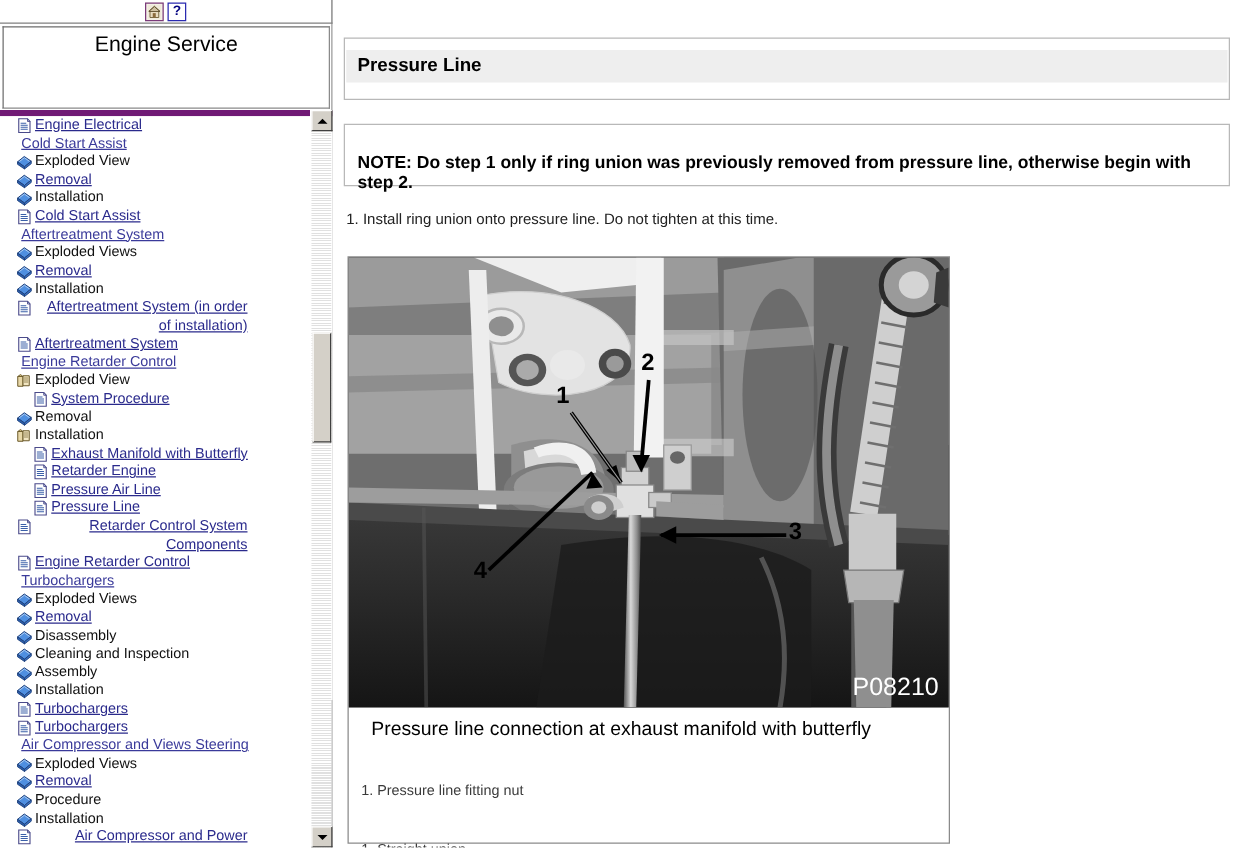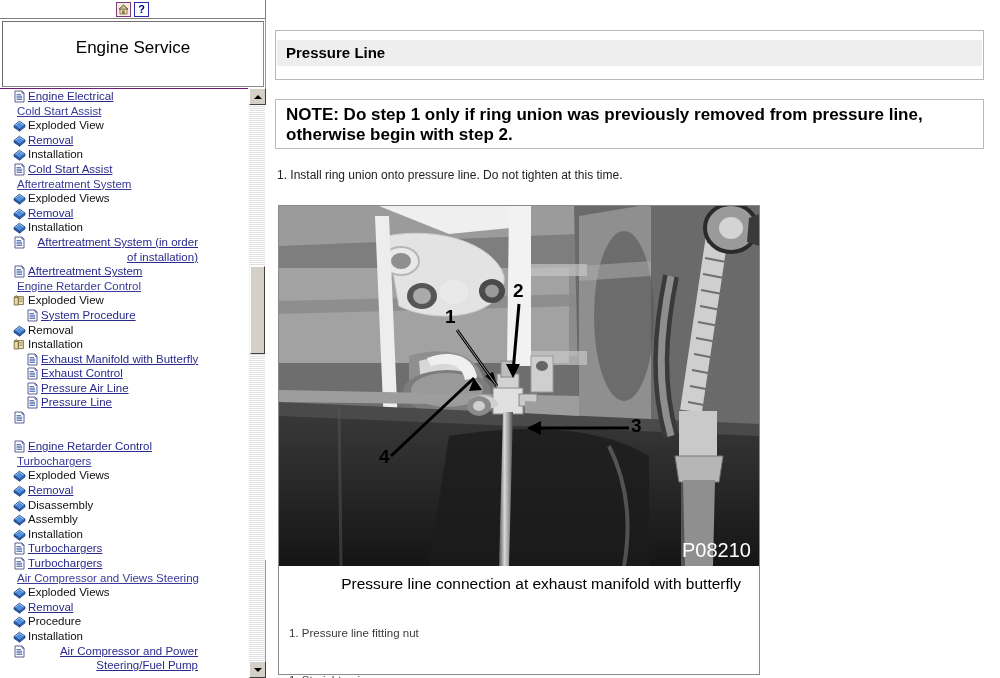--- a/index.html
+++ b/index.html
@@ -38,26 +38,25 @@
   #title-box {
     position:absolute; left:2px; top:21px; width:262px; height:66px;
     background:#ffffff;
     border:1px solid #8a8a8a;
     border-top-color:#6e6e6e; border-left-color:#6e6e6e;
   }
   #title-text {
     text-align:center; font-size:17px; color:#000000;
     padding-top:4px; letter-spacing:0px;
     font-family:"Liberation Sans", sans-serif;
-    margin-top:12px;
   }
 
   #tree-outer {
     position:absolute; left:0px; top:88px; width:266px; height:472px;
-    background:#ffffff; border-top:1px solid #701a75;
+    background:#ffffff; border-top:5px solid #701a75;
   }
   #tree {
     position:absolute; left:0; top:0; width:248px; height:590px;
     overflow:hidden; background:#ffffff;
     padding-top:0px;
   }
   .node {
     display:flex; align-items:flex-start;
     height:14.6px; line-height:14.6px;
     font-size:11.5px; white-space:nowrap;
@@ -130,42 +129,42 @@
   #hdr-title {
     position:absolute; left:10px; top:9px; height:26px; line-height:26px;
     font-size:15px; font-weight:bold; color:#000000;
     font-family:"Liberation Sans", sans-serif;
   }
   #note-box {
     position:relative; margin-top:19px; width:709px; height:50px;
     border:1px solid #b8b8b8; background:#ffffff;
   }
   #note-text {
-    position:absolute; left:10px; top:0; right:6px; height:50px;
+    position:absolute; left:10px; top:12px; right:6px; height:50px;
     display:flex; align-items:center;
-    font-size:17px; font-weight:bold; color:#000000;
+    font-size:14px; font-weight:bold; color:#000000;
     font-family:"Liberation Sans", sans-serif;
   }
   #step1 {
     margin-top:19px; margin-left:2px;
     font-size:12px; color:#222222;
     font-family:"Liberation Sans", sans-serif;
   }
 
   
   #figure {
     position:absolute; left:3px; top:175px; width:482px; height:470px;
     border:1px solid #8a8a8a; background:#ffffff;
   }
   #photo {
     position:relative; width:480px; height:360px;
     background:#2b2b2b; overflow:hidden;
   }
   #fig-cap {
-    text-align:right; font-size:15.5px; color:#000;
+    text-align:left; font-size:15.5px; color:#000;
     padding:7px 18px 0 18px; line-height:21px;
     font-family:"Liberation Sans", sans-serif;
   }
   .leg {
     font-size:11.5px; color:#3a3a3a; padding-left:10px; line-height:16px;
     font-family:"Liberation Sans", sans-serif;
     margin-top:31px;
   }
   #leg-wrap { margin-top:9px; }
   .callb { position:absolute; color:#000000; font-weight:bold; font-size:19px;
@@ -377,21 +376,21 @@
             <span class="ic"><svg width="13" height="13" viewBox="0 0 13 13">
                 <polygon points="2,1 9,1 11,3.2 11,12 2,12" fill="#ffffff" stroke="#4a4a8a" stroke-width="0.9"></polygon>
                 <polygon points="9,1 9,3.2 11,3.2" fill="#c6d4ea" stroke="#4a4a8a" stroke-width="0.7"></polygon>
                 <g stroke="#3a5fa8" stroke-width="0.9">
                   <path d="M3.5 4.6 H8"></path>
                   <path d="M3.5 6.2 H9.2"></path>
                   <path d="M3.5 7.8 H9.2"></path>
                   <path d="M3.5 9.4 H9.2"></path>
                 </g>
               </svg></span>
-            <span class="lbl">Exhaust Control</span>
+            <span class="lbl">Retarder Engine</span>
           </div>
           <div class="node ind2">
             <span class="ic"><svg width="13" height="13" viewBox="0 0 13 13">
                 <polygon points="2,1 9,1 11,3.2 11,12 2,12" fill="#ffffff" stroke="#4a4a8a" stroke-width="0.9"></polygon>
                 <polygon points="9,1 9,3.2 11,3.2" fill="#c6d4ea" stroke="#4a4a8a" stroke-width="0.7"></polygon>
                 <g stroke="#3a5fa8" stroke-width="0.9">
                   <path d="M3.5 4.6 H8"></path>
                   <path d="M3.5 6.2 H9.2"></path>
                   <path d="M3.5 7.8 H9.2"></path>
                   <path d="M3.5 9.4 H9.2"></path>
@@ -416,20 +415,21 @@
             <span class="ic"><svg width="13" height="13" viewBox="0 0 13 13">
                 <polygon points="2,1 9,1 11,3.2 11,12 2,12" fill="#ffffff" stroke="#4a4a8a" stroke-width="0.9"></polygon>
                 <polygon points="9,1 9,3.2 11,3.2" fill="#c6d4ea" stroke="#4a4a8a" stroke-width="0.7"></polygon>
                 <g stroke="#3a5fa8" stroke-width="0.9">
                   <path d="M3.5 4.6 H8"></path>
                   <path d="M3.5 6.2 H9.2"></path>
                   <path d="M3.5 7.8 H9.2"></path>
                   <path d="M3.5 9.4 H9.2"></path>
                 </g>
               </svg></span>
+            <span class="lbl wrap">Retarder Control System Components</span>
           </div>
           <div class="node ind1">
             <span class="ic"><svg width="13" height="13" viewBox="0 0 13 13">
                 <polygon points="2,1 9,1 11,3.2 11,12 2,12" fill="#ffffff" stroke="#4a4a8a" stroke-width="0.9"></polygon>
                 <polygon points="9,1 9,3.2 11,3.2" fill="#c6d4ea" stroke="#4a4a8a" stroke-width="0.7"></polygon>
                 <g stroke="#3a5fa8" stroke-width="0.9">
                   <path d="M3.5 4.6 H8"></path>
                   <path d="M3.5 6.2 H9.2"></path>
                   <path d="M3.5 7.8 H9.2"></path>
                   <path d="M3.5 9.4 H9.2"></path>
@@ -460,20 +460,29 @@
             <span class="lbl">Removal</span>
           </div>
           <div class="node ind1 plain">
             <span class="ic"><svg width="13" height="13" viewBox="0 0 13 13">
                 <polygon points="1,6.5 6.4,2.2 12,6 6.6,10.4" fill="#4f8fe0" stroke="#1d3f7a" stroke-width="0.8"></polygon>
                 <polygon points="1,6.5 6.6,10.4 6.6,12.2 1,8.4" fill="#2b5fae" stroke="#1d3f7a" stroke-width="0.7"></polygon>
                 <polygon points="6.6,10.4 12,6 12,7.9 6.6,12.2" fill="#3a72c4" stroke="#1d3f7a" stroke-width="0.7"></polygon>
                 <path d="M2.4 6.3 L6.5 3.2 L10.6 6.1" stroke="#bcd6f5" stroke-width="0.7" fill="none"></path>
               </svg></span>
             <span class="lbl">Disassembly</span>
+          </div>
+          <div class="node ind1 plain">
+            <span class="ic"><svg width="13" height="13" viewBox="0 0 13 13">
+                <polygon points="1,6.5 6.4,2.2 12,6 6.6,10.4" fill="#4f8fe0" stroke="#1d3f7a" stroke-width="0.8"></polygon>
+                <polygon points="1,6.5 6.6,10.4 6.6,12.2 1,8.4" fill="#2b5fae" stroke="#1d3f7a" stroke-width="0.7"></polygon>
+                <polygon points="6.6,10.4 12,6 12,7.9 6.6,12.2" fill="#3a72c4" stroke="#1d3f7a" stroke-width="0.7"></polygon>
+                <path d="M2.4 6.3 L6.5 3.2 L10.6 6.1" stroke="#bcd6f5" stroke-width="0.7" fill="none"></path>
+              </svg></span>
+            <span class="lbl">Cleaning and Inspection</span>
           </div>
           <div class="node ind1 plain">
             <span class="ic"><svg width="13" height="13" viewBox="0 0 13 13">
                 <polygon points="1,6.5 6.4,2.2 12,6 6.6,10.4" fill="#4f8fe0" stroke="#1d3f7a" stroke-width="0.8"></polygon>
                 <polygon points="1,6.5 6.6,10.4 6.6,12.2 1,8.4" fill="#2b5fae" stroke="#1d3f7a" stroke-width="0.7"></polygon>
                 <polygon points="6.6,10.4 12,6 12,7.9 6.6,12.2" fill="#3a72c4" stroke="#1d3f7a" stroke-width="0.7"></polygon>
                 <path d="M2.4 6.3 L6.5 3.2 L10.6 6.1" stroke="#bcd6f5" stroke-width="0.7" fill="none"></path>
               </svg></span>
             <span class="lbl">Assembly</span>
           </div>

